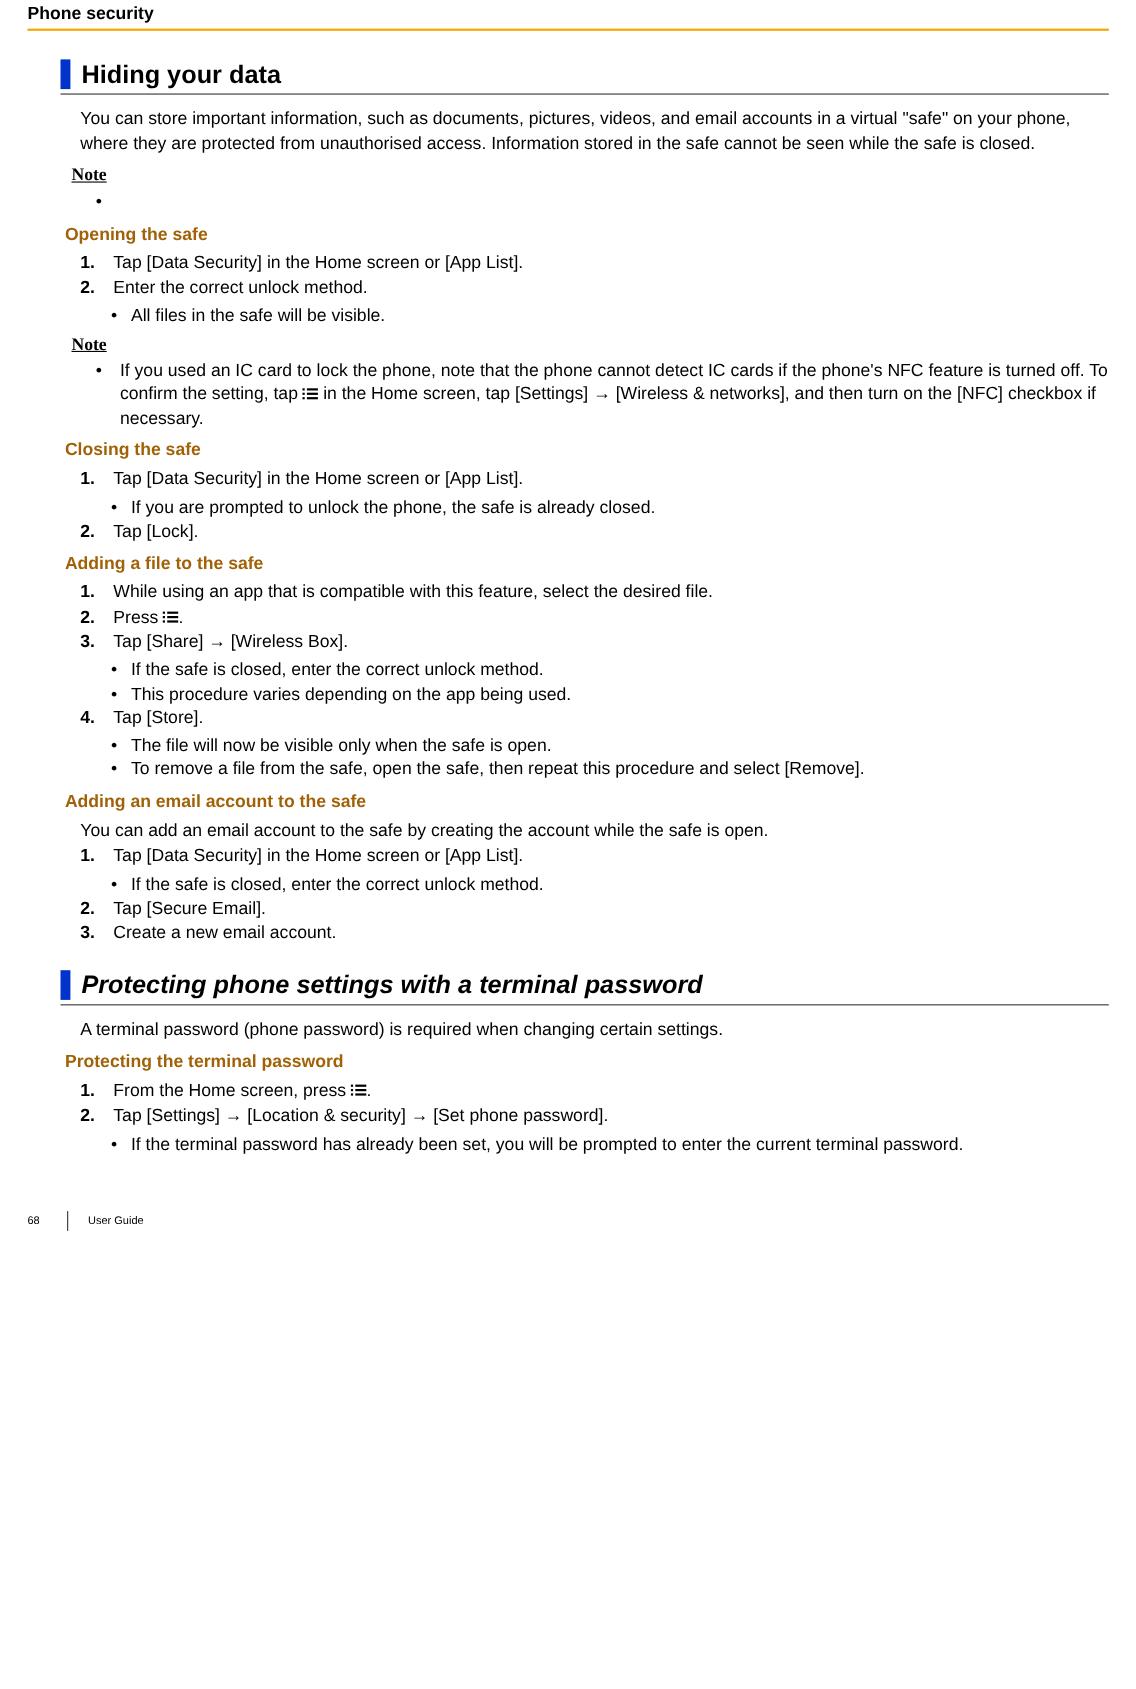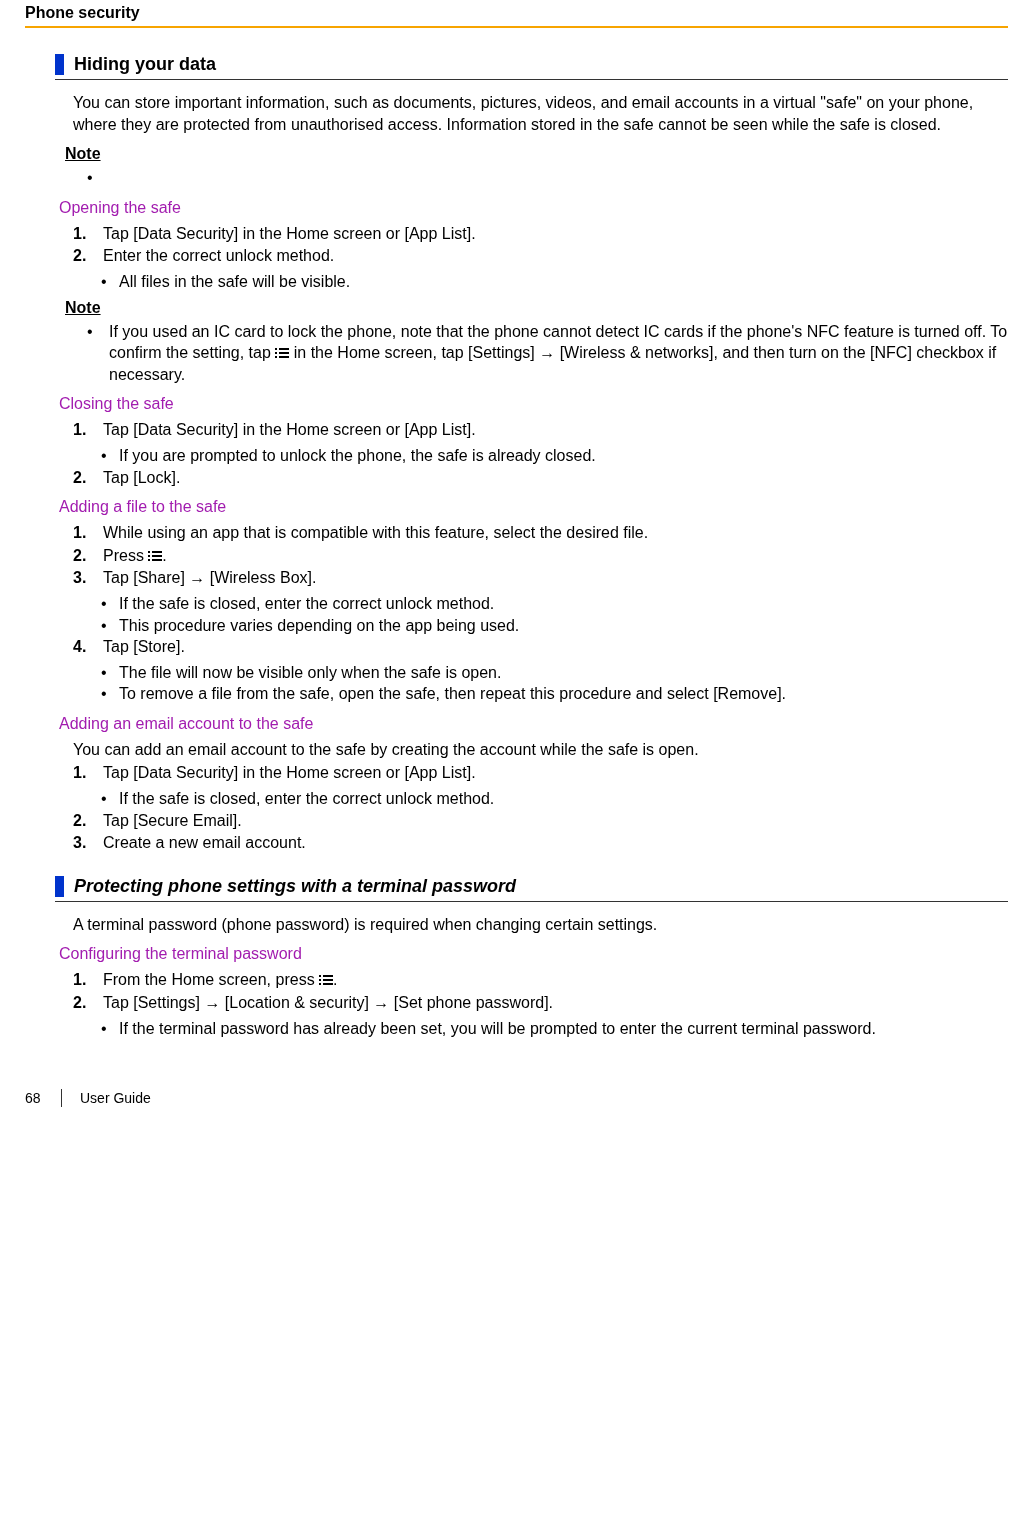--- a/index.html
+++ b/index.html
@@ -22,52 +22,53 @@
   .header-rule {
     border-bottom: 2px solid #f7a400;
     margin-bottom: 26px;
   }
   .content {
     padding-left: 30px;
   }
   .blue-heading {
     border-left: 9px solid #0033cc;
     padding-left: 10px;
-    font-size: 18px;
+    font-size: 23px;
     font-weight: bold;
     margin-top: 18px;
     margin-bottom: 4px;
   }
   .thin-rule {
     border-bottom: 1px solid #333;
     margin-bottom: 12px;
   }
   .body-text {
     margin: 0 0 10px 18px;
     line-height: 1.35;
   }
   .note-label {
     font-weight: bold;
     text-decoration: underline;
     margin: 6px 0 4px 10px;
+    font-family: Liberation Serif, serif;
   }
   .bullet-block {
     margin: 0 0 10px 32px;
   }
   .bullet-block .row {
     display: flex;
     line-height: 1.35;
   }
   .bullet-block .dot {
     width: 22px;
     flex-shrink: 0;
   }
   .subhead {
-    color: #a21caf;
-    font-weight: normal;
+    color: #a16207;
+    font-weight: bold;
     margin: 10px 0 6px 4px;
   }
   .ol-block {
     margin: 0 0 4px 18px;
   }
   .ol-block .row {
     display: flex;
     line-height: 1.35;
     margin-bottom: 1px;
   }
@@ -105,21 +106,21 @@
     content: "";
     position: absolute;
     left: 0; width: 2px; top: 0; height: 2px;
     background: #000;
     box-shadow: 0 4px 0 #000, 0 8px 0 #000;
   }
   .footer {
     margin-top: 50px;
     display: flex;
     align-items: center;
-    font-size: 14px;
+    font-size: 10px;
   }
   .footer .pn {
     width: 36px;
   }
   .footer .divider {
     width: 1px;
     height: 18px;
     background: #333;
     margin-right: 18px;
   }
@@ -257,21 +258,21 @@
           <span class="num">3.</span>
           <span>Create a new email account.</span>
         </div>
     </div>
 
     <div class="blue-heading" style="margin-top:22px;font-style:italic;">Protecting phone settings with a terminal password</div>
     <div class="thin-rule"></div>
 
     <div class="body-text">A terminal password (phone password) is required when changing certain settings.</div>
 
-    <div class="subhead">Configuring the terminal password</div>
+    <div class="subhead">Protecting the terminal password</div>
     <div class="ol-block">
       <div class="row">
           <span class="num">1.</span>
           <span><span>From the Home screen, press </span><span class="menu-icon"></span><span>.</span></span>
         </div>
       <div class="row">
           <span class="num">2.</span>
           <span><span>Tap </span><b>[Settings]</b><span> → </span><b>[Location &amp; security]</b><span> → </span><b>[Set phone password]</b><span>.</span></span>
         </div>
     </div>

